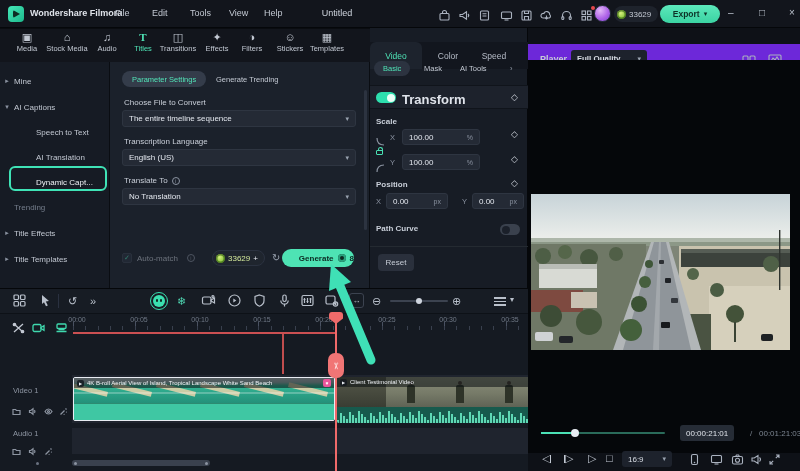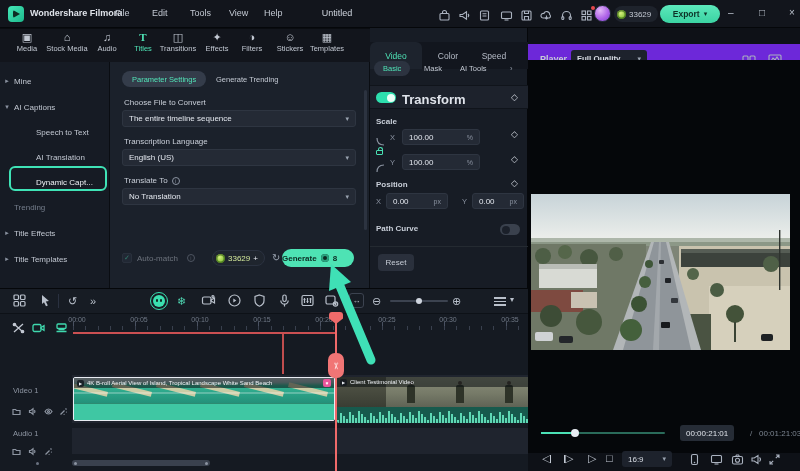--- a/index.html
+++ b/index.html
@@ -50,21 +50,21 @@
   .fselect .val { font-size:8px; color:#e3e7ee; }
   .fselect .chev { font-size:7px; color:#9aa3b0; }
   .infocircle { display:inline-flex; align-items:center; justify-content:center; width:8px; height:8px; border:1px solid #8a92a0; border-radius:50%; font-size:5.5px; color:#8a92a0; margin-left:4px; vertical-align:middle; }
   .automatch { position:absolute; left:12px; top:191px; display:flex; align-items:center; gap:5px; opacity:.45; }
   .cbx { width:10px; height:10px; border-radius:2px; background:#2a3140; border:1px solid #3c4452; color:#4fe3b6; font-size:7px; display:flex; align-items:center; justify-content:center; }
   .automatch .lb { font-size:8px; color:#c9cfd9; }
   .costpill { position:absolute; left:102px; top:188px; height:16px; padding:0 6px 0 3px; border-radius:8px; background:#1f252e; border:1px solid #2b3240; display:flex; align-items:center; gap:3px; }
   .costpill .n { font-size:8px; color:#d3e89b; }
   .costpill .p { font-size:8px; color:#e8ecf2; }
   .refresh { position:absolute; left:162px; top:190px; font-size:10px; color:#9aa3b0; }
-  .genbtn { position:absolute; left:172px; top:187px; width:72px; height:18px; border-radius:9px; background:#4ee3b4; display:flex; align-items:center; justify-content:flex-start; gap:4px; }
+  .genbtn { position:absolute; left:172px; top:187px; width:72px; height:18px; border-radius:9px; background:#4ee3b4; display:flex; align-items:center; justify-content:flex-end; gap:4px; }
   .genbtn .t { font-size:8px; font-weight:bold; color:#0c2a22; }
   .gencoin { width:8px; height:8px; border-radius:50%; background:#0c2a22; box-shadow:inset 0 0 0 2px #2aa37f; }
   .genbtn .c { font-size:8px; font-weight:bold; color:#0c2a22; }
   .vscroll { position:absolute; right:2px; top:28px; width:3px; height:140px; border-radius:2px; background:#2c3340; }
 
   
   #props { position:absolute; left:370px; top:28px; width:158px; height:260px; background:#171c25; border-right:1px solid #05070a; }
   .ptabbar { position:absolute; left:0; top:14px; width:158px; height:27px; background:#12161e; }
   .ptab { position:absolute; top:0; height:27px; display:flex; align-items:center; justify-content:center; font-size:8.5px; color:#b7bdc8; }
   .ptab.active { background:#1d232d; color:#4fe3b6; border-radius:6px 6px 0 0; width:52px; }

